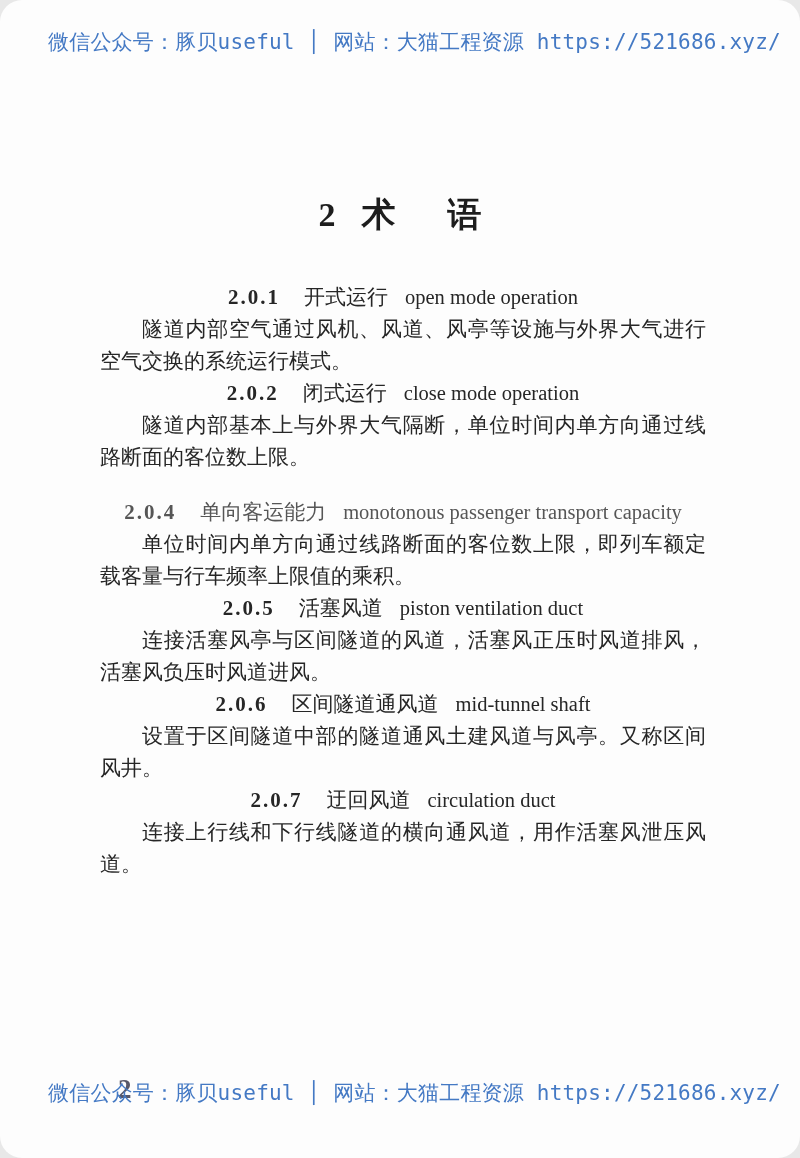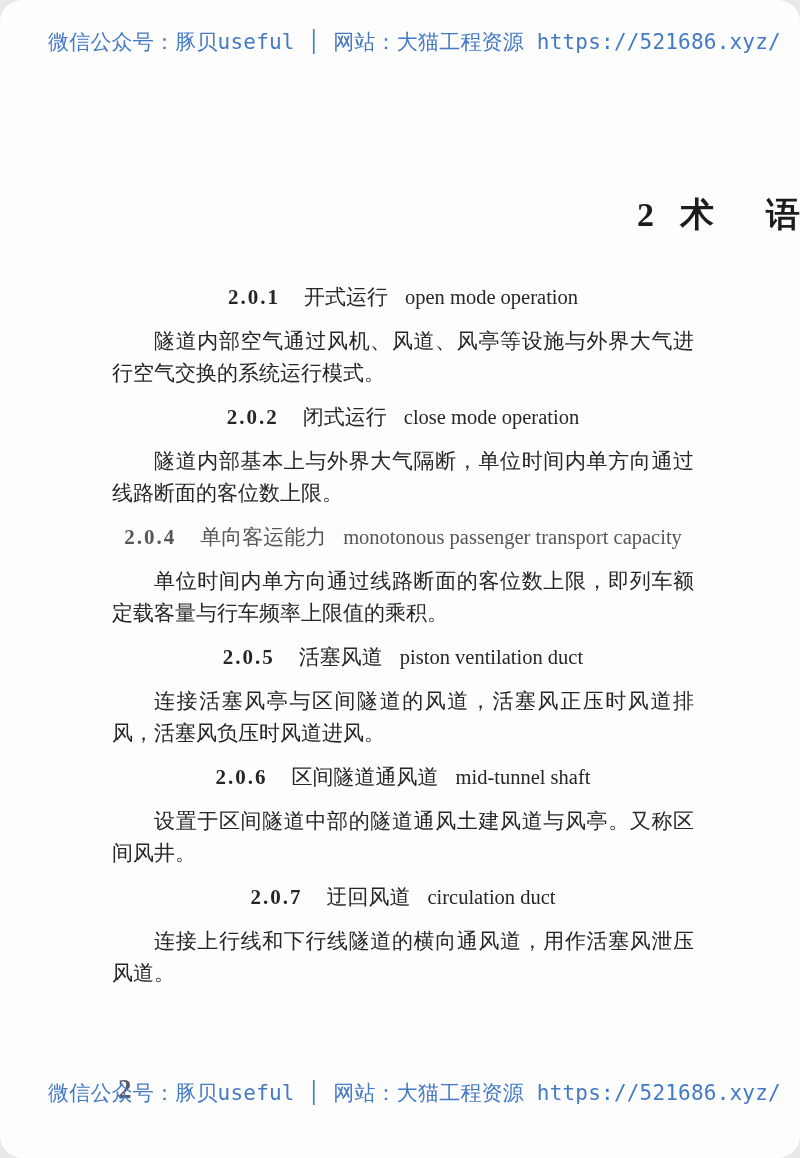--- a/index.html
+++ b/index.html
@@ -43,21 +43,21 @@
     z-index: 1;
   }
 
   
   .title {
     position: absolute;
     top: 192px;
     left: 0;
     width: 100%;
     margin: 0;
-    text-align: right;
+    text-align: center;
     font-size: 34px;
     font-weight: bold;
     color: #1d1d1d;
   }
   .title .t-num  { margin-right: 26px; }
   .title .t-w1   { margin-right: 52px; }
 
   
   .content {
     position: absolute;
@@ -73,26 +73,27 @@
     margin: 0;
     text-align: center;
     white-space: nowrap;
   }
   .term-num {
     font-weight: bold;
     letter-spacing: 2px;
   }
   .term-zh { margin-left: 24px; font-weight: 500; }
   .term-en { margin-left: 17px; font-size: 20.5px; }
-  .term-body { margin: 12px; text-indent: 2em; }
+  .term-body { margin: 0; text-indent: 2em; }
 
   
   .term-section:nth-of-type(4) .term-heading {
     color: #565656;
     filter: blur(0.35px);
+    margin-top: 23px;
   }
 </style>
 </head>
 <body>
 
 <div class="page">
 
   <div class="watermark header">微信公众号：豚贝useful │ 网站：大猫工程资源 https://521686.xyz/</div>
 
   <h1 class="title">

